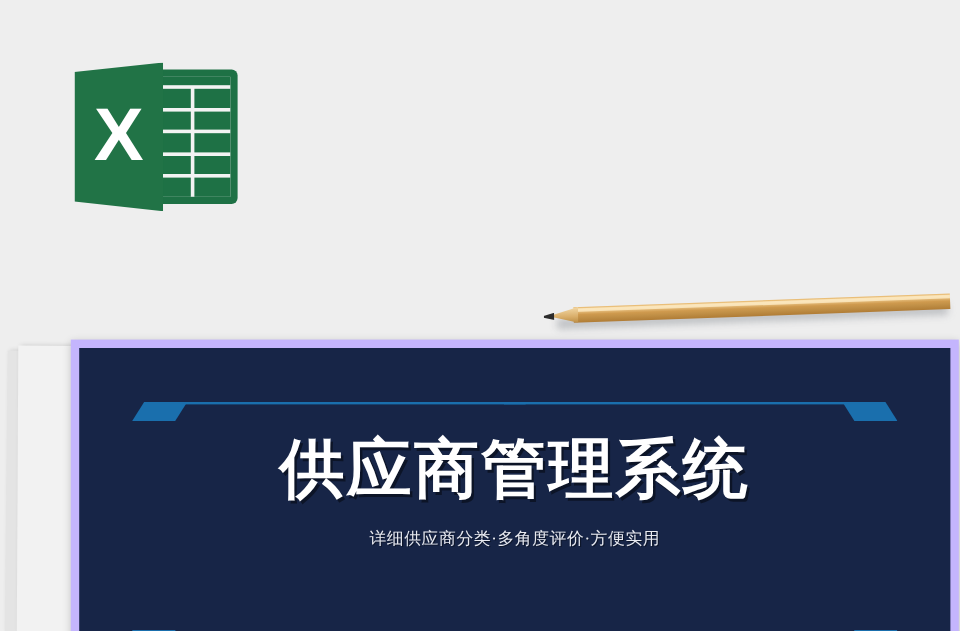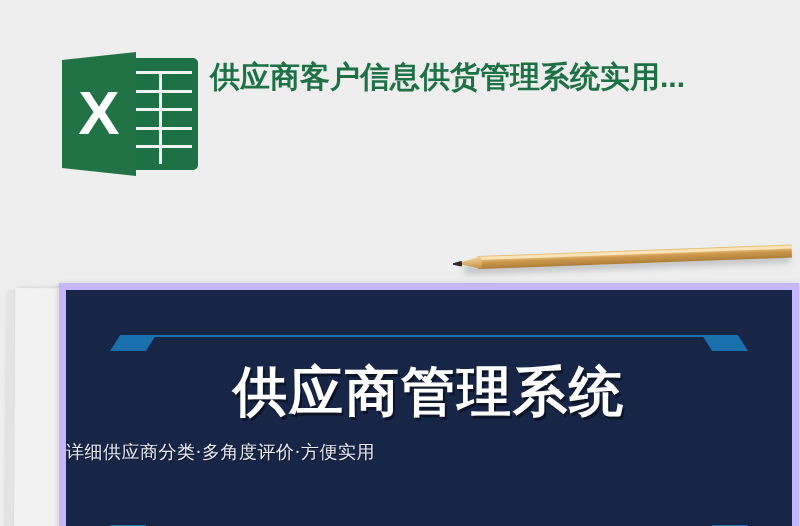--- a/index.html
+++ b/index.html
@@ -265,22 +265,23 @@
     font-weight: bold;
     letter-spacing: 2px;
     line-height: 1.08;
     text-shadow: 2px 3px 0 rgba(0,0,0,0.45);
   }
   .card-subtitle {
     position: absolute;
     left: 0;
     right: 0;
     top: 150px;
+    text-align: center;
     color: #e8eaf0;
-    font-size: 18px;
+    font-size: 14px;
     letter-spacing: 0.5px;
     text-shadow: 1px 1px 0 rgba(0,0,0,0.4);
     font-family: Liberation Serif, serif;
   }
 </style>
 </head>
 <body>
 
 <div class="header">
   <div class="header-inner">
@@ -309,21 +310,20 @@
             <div class="grid-cell"></div>
             <div class="grid-cell"></div>
           </div>
         </div>
       </div>
       <div class="x-panel"></div>
       <div class="x-letter">X</div>
     </div>
 
     <div class="header-text">
-      <div class="header-title">供应商客户信息供货管理系统实用...</div>
     </div>
 
   </div>
 </div>
 
 <div class="pencil">
   <div class="shadow"></div>
   <div class="body"></div>
   <div class="body-hi"></div>
   <div class="cone"></div>

